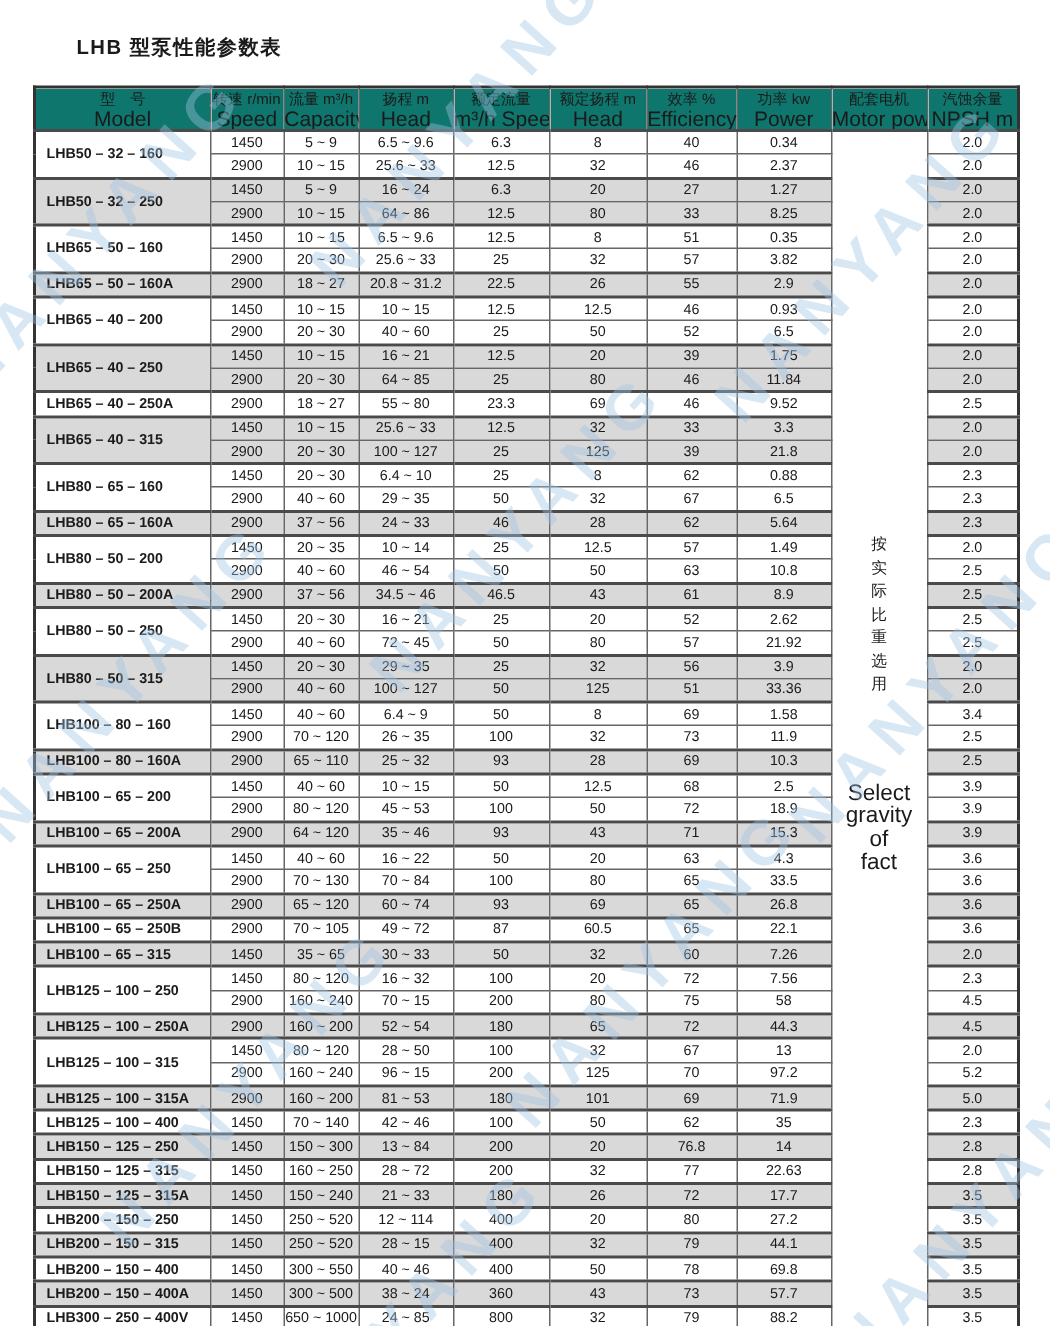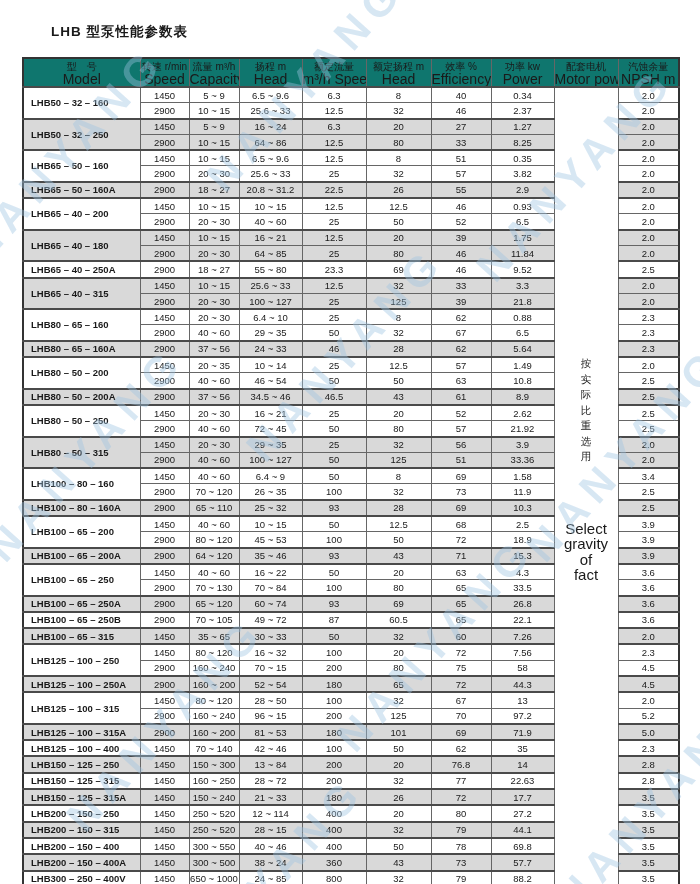--- a/index.html
+++ b/index.html
@@ -210,21 +210,21 @@
         <td class="val">2900</td>
         <td class="val">20 ~ 30</td>
         <td class="val">40 ~ 60</td>
         <td class="val">25</td>
         <td class="val">50</td>
         <td class="val">52</td>
         <td class="val">6.5</td>
         <td class="val">2.0</td>
       </tr>
       <tr class="shade gstart">
-        <td class="model" rowspan="2">LHB65 – 40 – 180</td>
+        <td class="model" rowspan="2">LHB65 – 40 – 250</td>
         <td class="val">1450</td>
         <td class="val">10 ~ 15</td>
         <td class="val">16 ~ 21</td>
         <td class="val">12.5</td>
         <td class="val">20</td>
         <td class="val">39</td>
         <td class="val">1.75</td>
         <td class="val">2.0</td>
       </tr>
       <tr class="shade">

